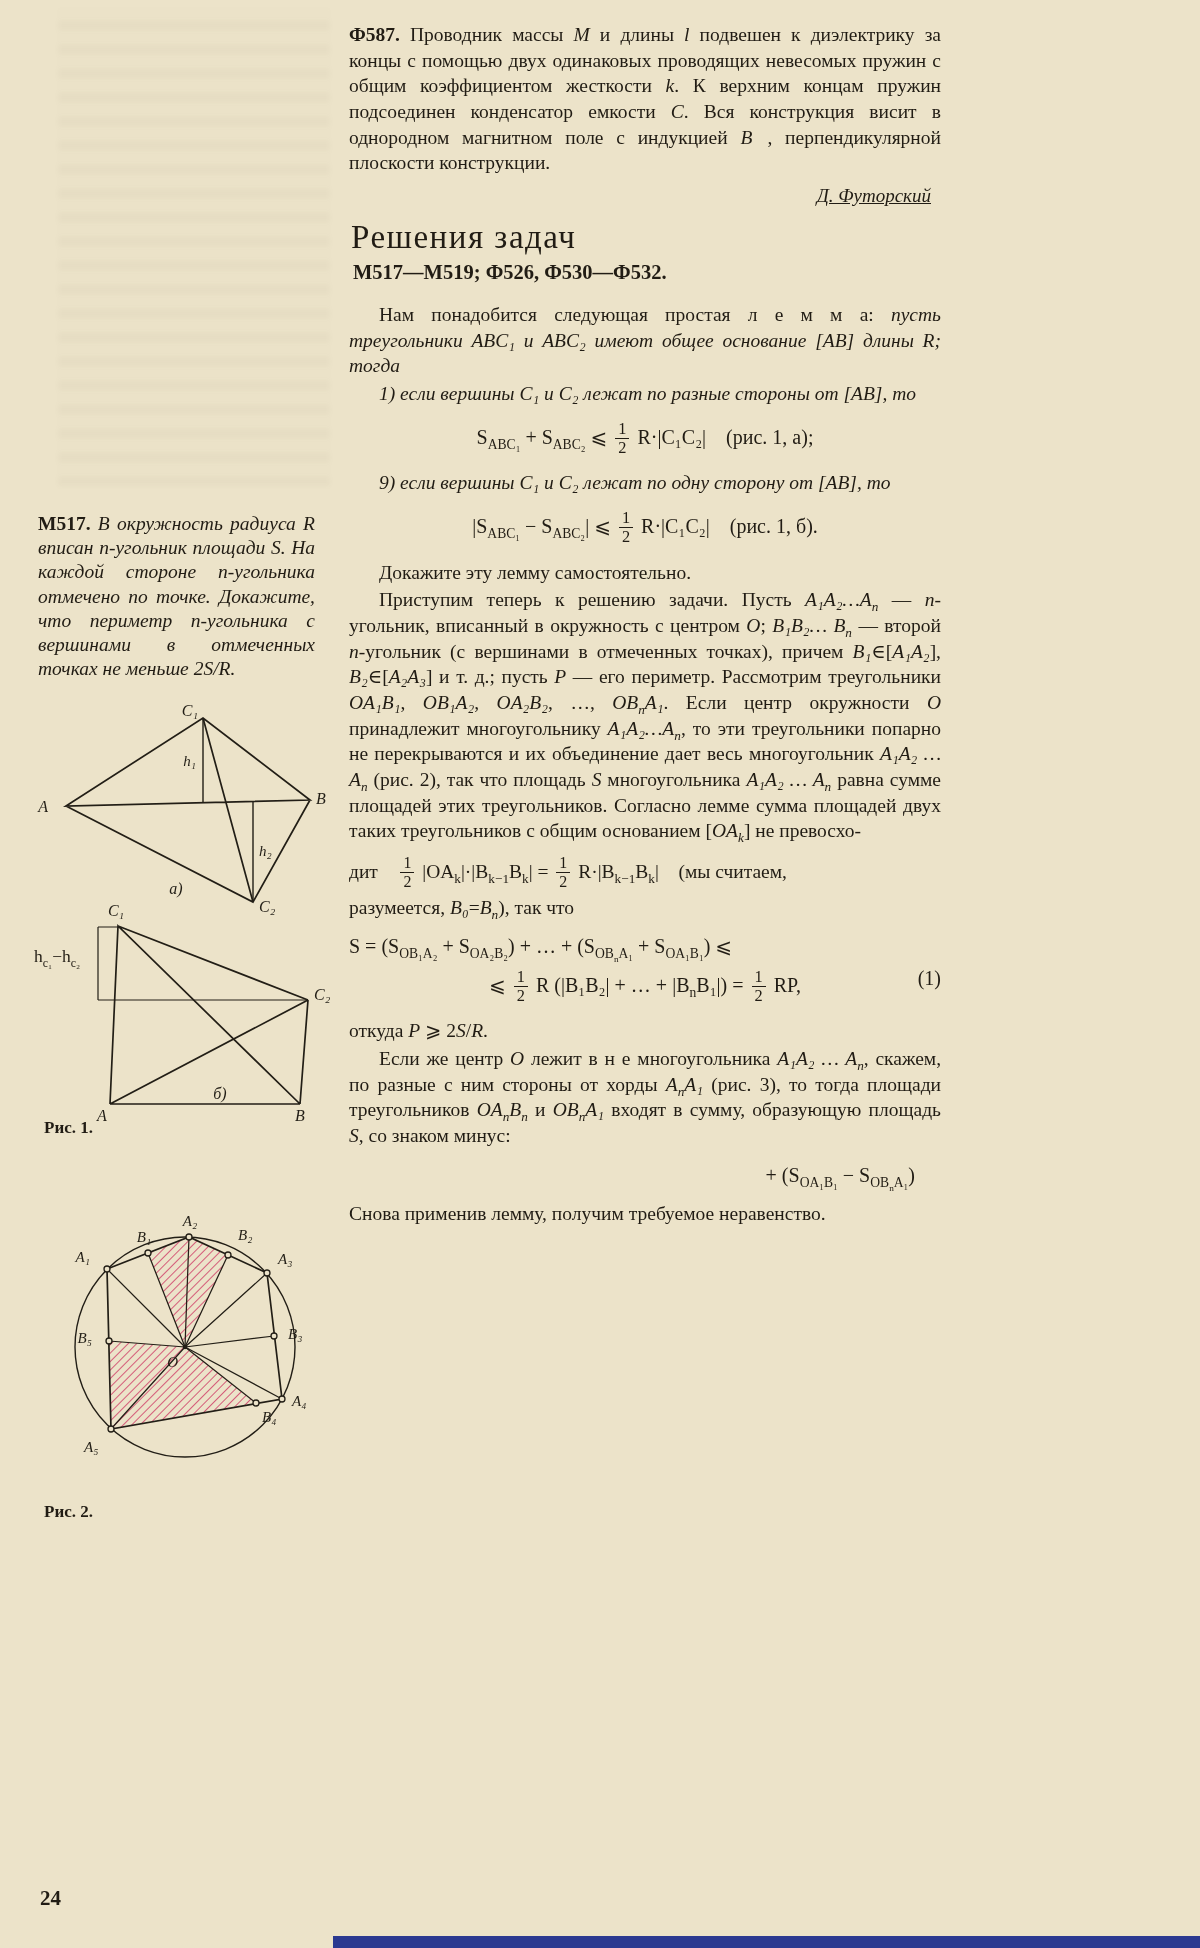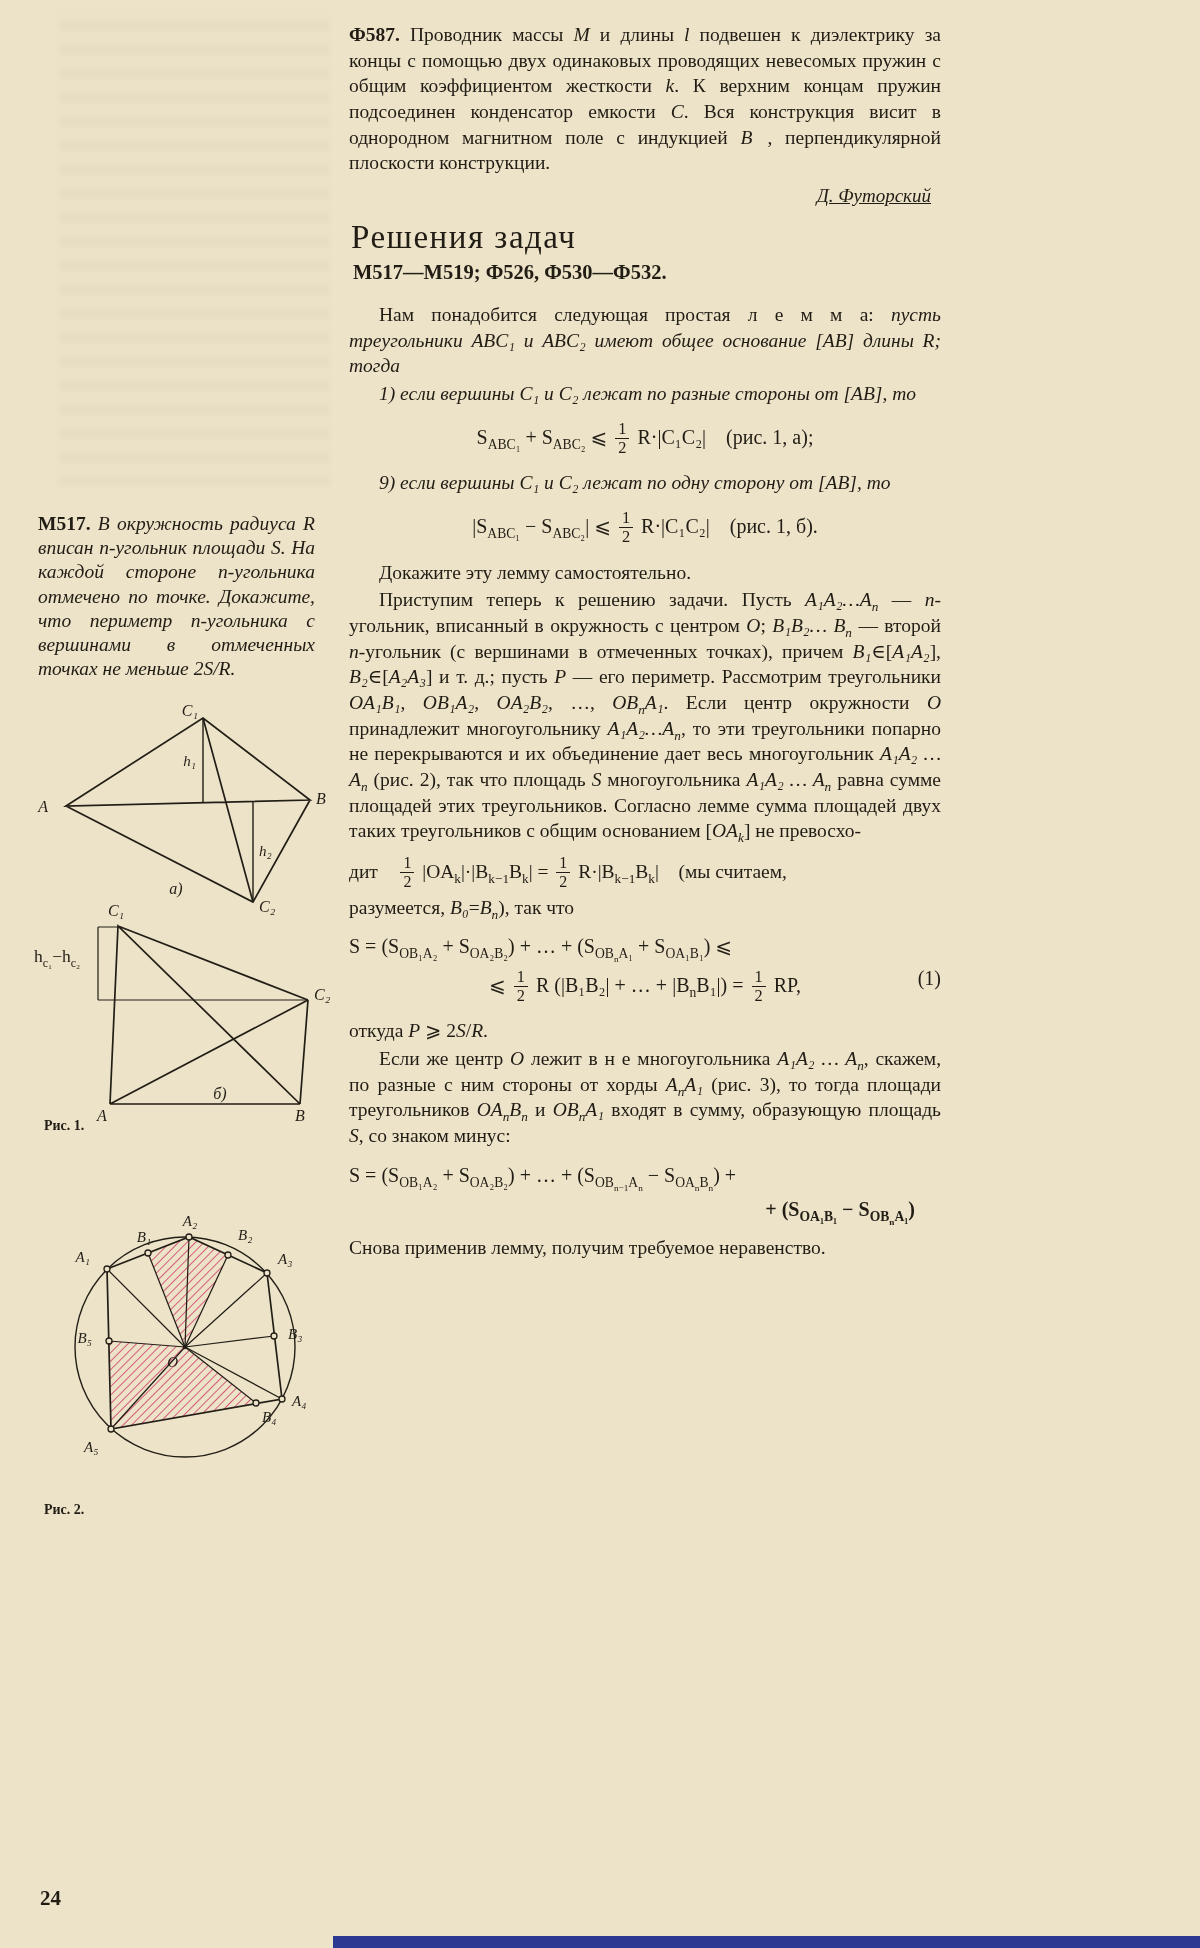--- a/index.html
+++ b/index.html
@@ -20,36 +20,36 @@
   }
   .para{margin:0 0 2px 0;}
   .indent{text-indent:30px;}
   .byline{text-align:right;font-style:italic;margin:8px 10px 6px 0;font-size:19px;text-decoration:underline;}
   .heading{font-size:33px;font-weight:normal;letter-spacing:1.5px;margin:10px 0 4px 2px;text-align:left;line-height:1.1;}
   .subheading{font-size:20.5px;font-weight:bold;margin:2px 0 16px 4px;text-align:left;}
   .display{margin:13px 0;font-size:20px;text-align:center;position:relative;}
   .flow-line{margin:10px 0 4px 0;text-align:left;}
   .eq-left{text-align:left;}
   .eq-center{text-align:center;margin-top:8px;}
-  .eq-right{text-align:right;margin-top:8px;padding-right:26px;font-weight:bold;}
+  .eq-right{text-align:right;margin-top:8px;padding-right:26px;}
   .eqtag{position:absolute;right:0;bottom:14px;}
   sub{font-size:68%;line-height:0;}
   i sub{font-style:italic;}
   .frac{display:inline-block;vertical-align:-0.55em;text-align:center;line-height:1.12;font-size:0.82em;margin:0 3px;}
   .frac .fn{display:block;padding:0 3px;border-bottom:1.3px solid currentColor;}
   .frac .fd{display:block;padding:0 3px;}
   
   .m517{
     position:absolute;left:38px;top:512px;width:277px;
     font-size:19.5px;line-height:1.24;text-align:justify;margin:0;
   }
   .fig1{position:absolute;left:28px;top:700px;}
   .fig2{position:absolute;left:30px;top:1212px;}
   .hdiff{position:absolute;left:34px;top:946px;font-size:17.5px;}
-  .caption{position:absolute;left:44px;font-weight:bold;font-size:14px;}
+  .caption{position:absolute;left:44px;font-weight:bold;font-size:17px;}
   .cap1{top:1118px;}
   .cap2{top:1502px;}
   .pagenum{position:absolute;left:40px;top:1886px;font-weight:bold;font-size:21px;}
   .bottom-bar{position:absolute;left:333px;top:1936px;width:867px;height:12px;background:#2b3990;}
   
   svg text{
     font-family:"Liberation Serif","DejaVu Serif",serif;
     font-style:italic;font-size:16px;fill:#221e16;
   }
   svg .small{font-size:15px;}
@@ -80,21 +80,20 @@
   <div class="display">
     <div class="eq-left">S = (S<sub>OB₁A₂</sub> + S<sub>OA₂B₂</sub>) + … + (S<sub>OB<sub>n</sub>A₁</sub> + S<sub>OA₁B₁</sub>) ⩽</div>
     <div class="eq-center">⩽ <span class="frac"><span class="fn">1</span><span class="fd">2</span></span> R (|B₁B₂| + … + |B<sub>n</sub>B₁|) = <span class="frac"><span class="fn">1</span><span class="fd">2</span></span> RP,</div>
     <span class="eqtag">(1)</span>
   </div>
 
   <p class="para">откуда <i>P</i> ⩾ 2<i>S</i>/<i>R</i>.</p>
   <p class="para indent">Если же центр <i>O</i> лежит в н е многоугольника <i>A₁A₂ … A<sub>n</sub></i>, скажем, по разные с ним стороны от хорды <i>A<sub>n</sub>A₁</i> (рис. 3), то тогда площади треугольников <i>OA<sub>n</sub>B<sub>n</sub></i> и <i>OB<sub>n</sub>A₁</i> входят в сумму, образующую площадь <i>S</i>, со знаком минус:</p>
 
   <div class="display">
-    <div class="eq-left">S = (S<sub>OB₁A₂</sub> + S<sub>OA₂B₂</sub>) + … + (S<sub>OB<sub>n−1</sub>A<sub>n</sub></sub> − S<sub>OA<sub>n</sub>B<sub>n</sub></sub>) +</div>
     <div class="eq-right">+ (S<sub>OA₁B₁</sub> − S<sub>OB<sub>n</sub>A₁</sub>)</div>
   </div>
 
   <p class="para">Снова применив лемму, получим требуемое неравенство.</p>
 </main>
 
 <p class="m517"><b>М517.</b> <i>В окружность радиуса R вписан n-угольник площади S. На каждой стороне n-угольника отмечено по точке. Докажите, что периметр n-угольника с вершинами в отмеченных точках не меньше 2S/R.</i></p>
 
 <svg class="fig1" width="310" height="430" viewBox="0 0 310 430">
 

